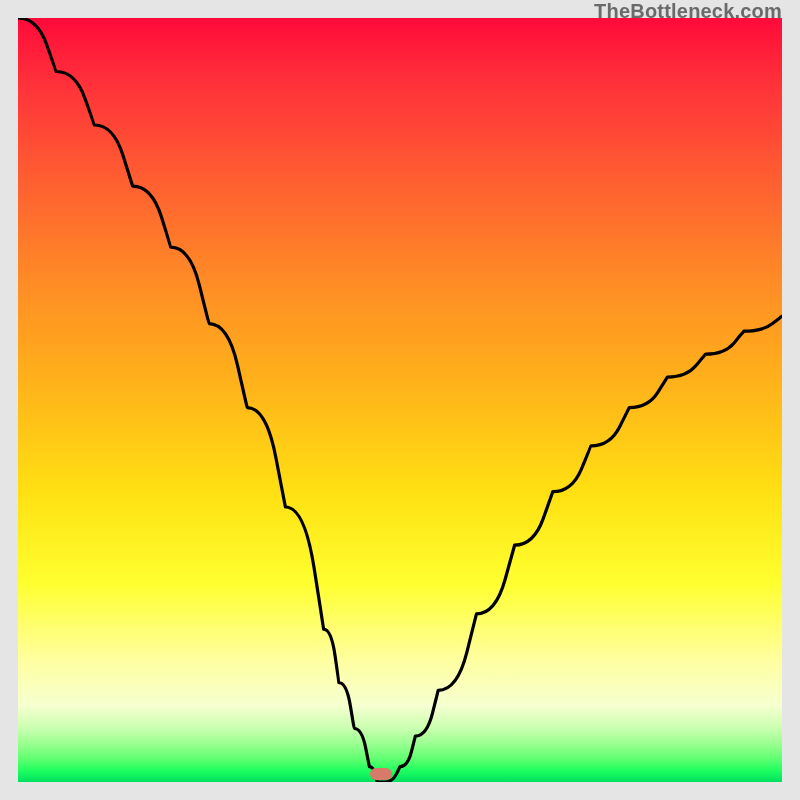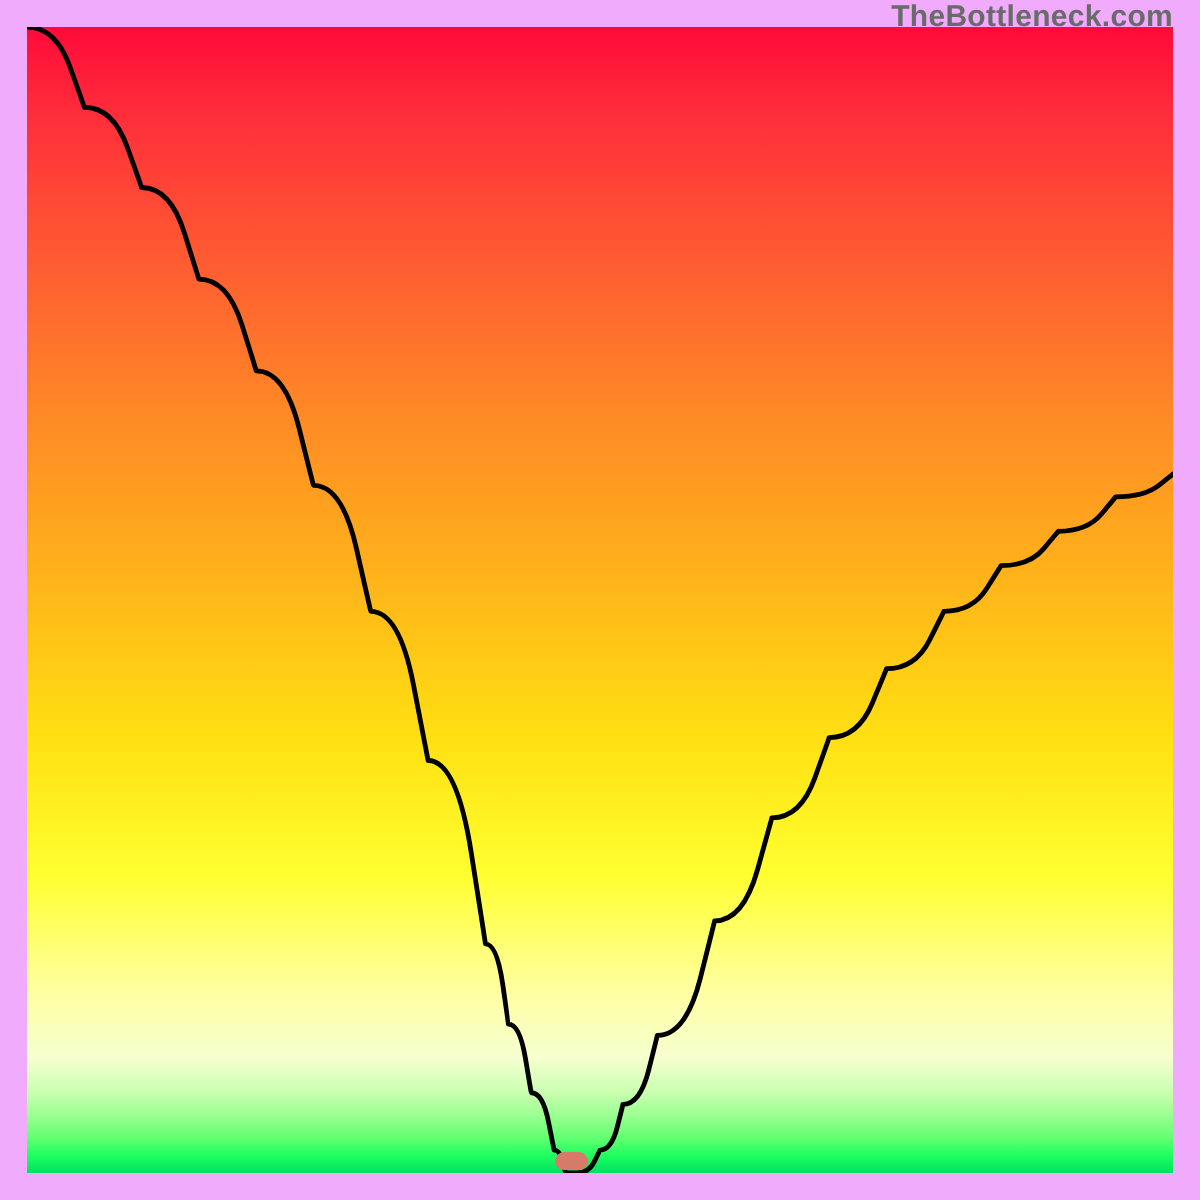--- a/index.html
+++ b/index.html
@@ -7,21 +7,21 @@
     padding: 0;
     width: 800px;
     height: 800px;
     background: #000;
     overflow: hidden;
   }
   .frame {
     position: relative;
     width: 800px;
     height: 800px;
-    background: #f0abfc;
+    background: #e5e5e5;
   }
   .plot-area {
     position: absolute;
     left: 18px;
     top: 18px;
     width: 764px;
     height: 764px;
     overflow: hidden;
   }
   .gradient {

